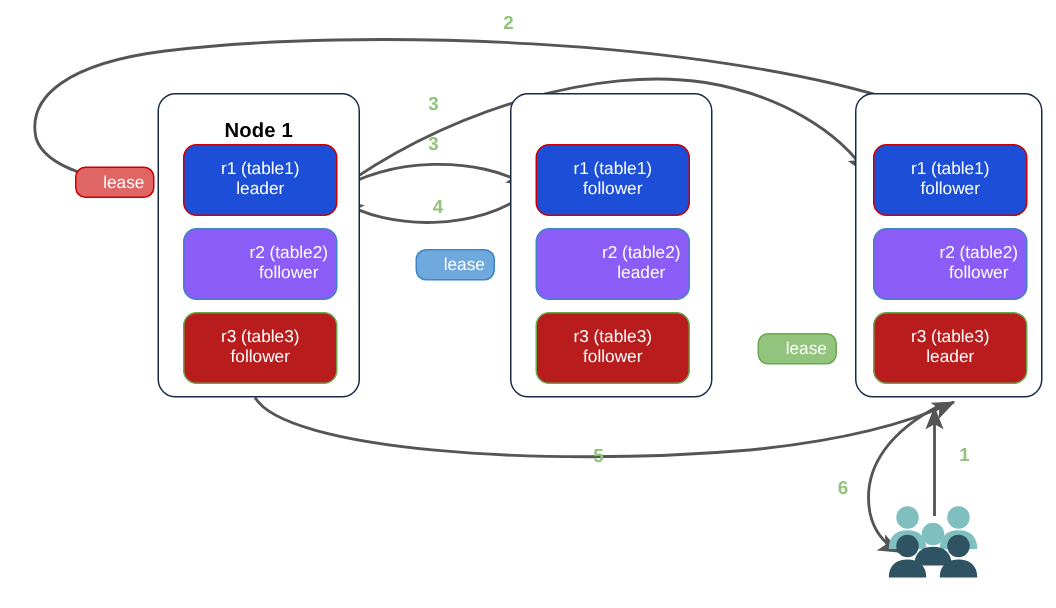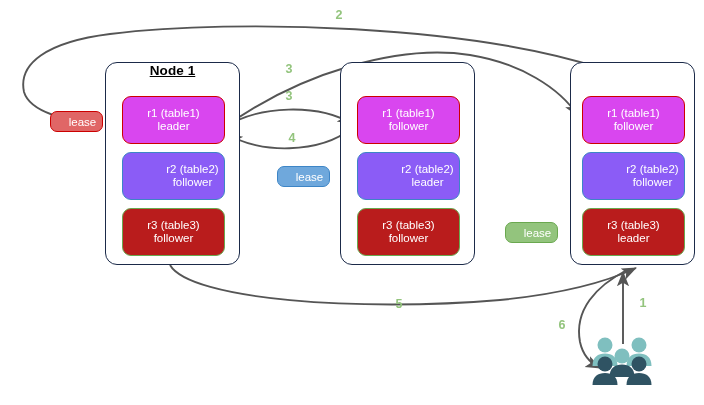--- a/index.html
+++ b/index.html
@@ -27,46 +27,45 @@
     position: absolute;
     border: 1.6px solid #1b2a49;
     border-radius: 12px;
     background: #ffffff;
     box-sizing: border-box;
   }
   .node-title {
     position: absolute;
     left: 0;
     right: 0;
-    top: 0;
+    top: 16px;
     text-align: center;
     font-size: 13.5px;
     font-weight: bold;
     color: #000000;
     letter-spacing: 0.1px;
-    text-decoration: underline;
   }
   .replica {
     position: absolute;
     left: 16px;
     width: 103px;
     height: 48px;
     border-radius: 9px;
     box-sizing: border-box;
     display: flex;
     flex-direction: column;
     align-items: center;
     justify-content: center;
     color: #ffffff;
     font-size: 11.5px;
     line-height: 13.5px;
     text-align: center;
   }
   .replica .rline { display: block; }
-  .rep-red   { background: #d946ef; border: 1.6px solid #cc0000; }
+  .rep-red   { background: #1d4ed8; border: 1.6px solid #cc0000; }
   .rep-blue  { background: #8b5cf6; border: 1.6px solid #3d85c6; padding-left: 38px; }
   .rep-green { background: #b91c1c; border: 1.6px solid #6aa84f; }
   .lease {
     position: absolute;
     border-radius: 7px;
     box-sizing: border-box;
     display: flex;
     align-items: center;
     justify-content: center;
     color: #ffffff;

